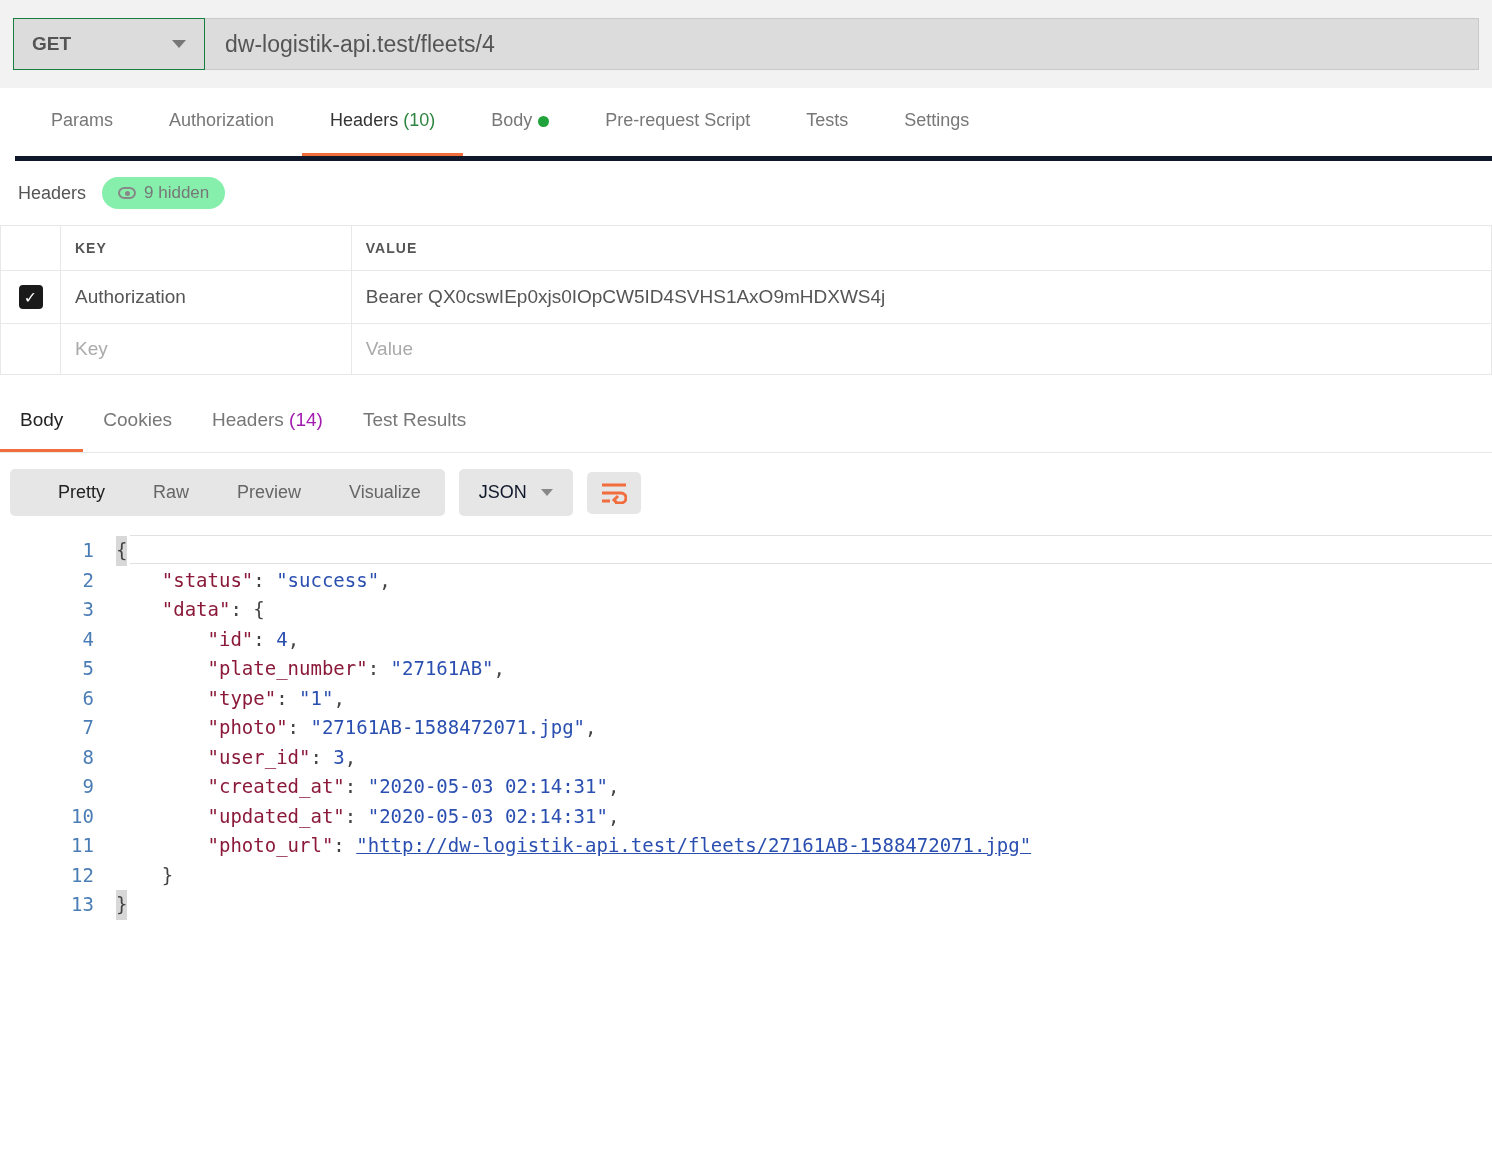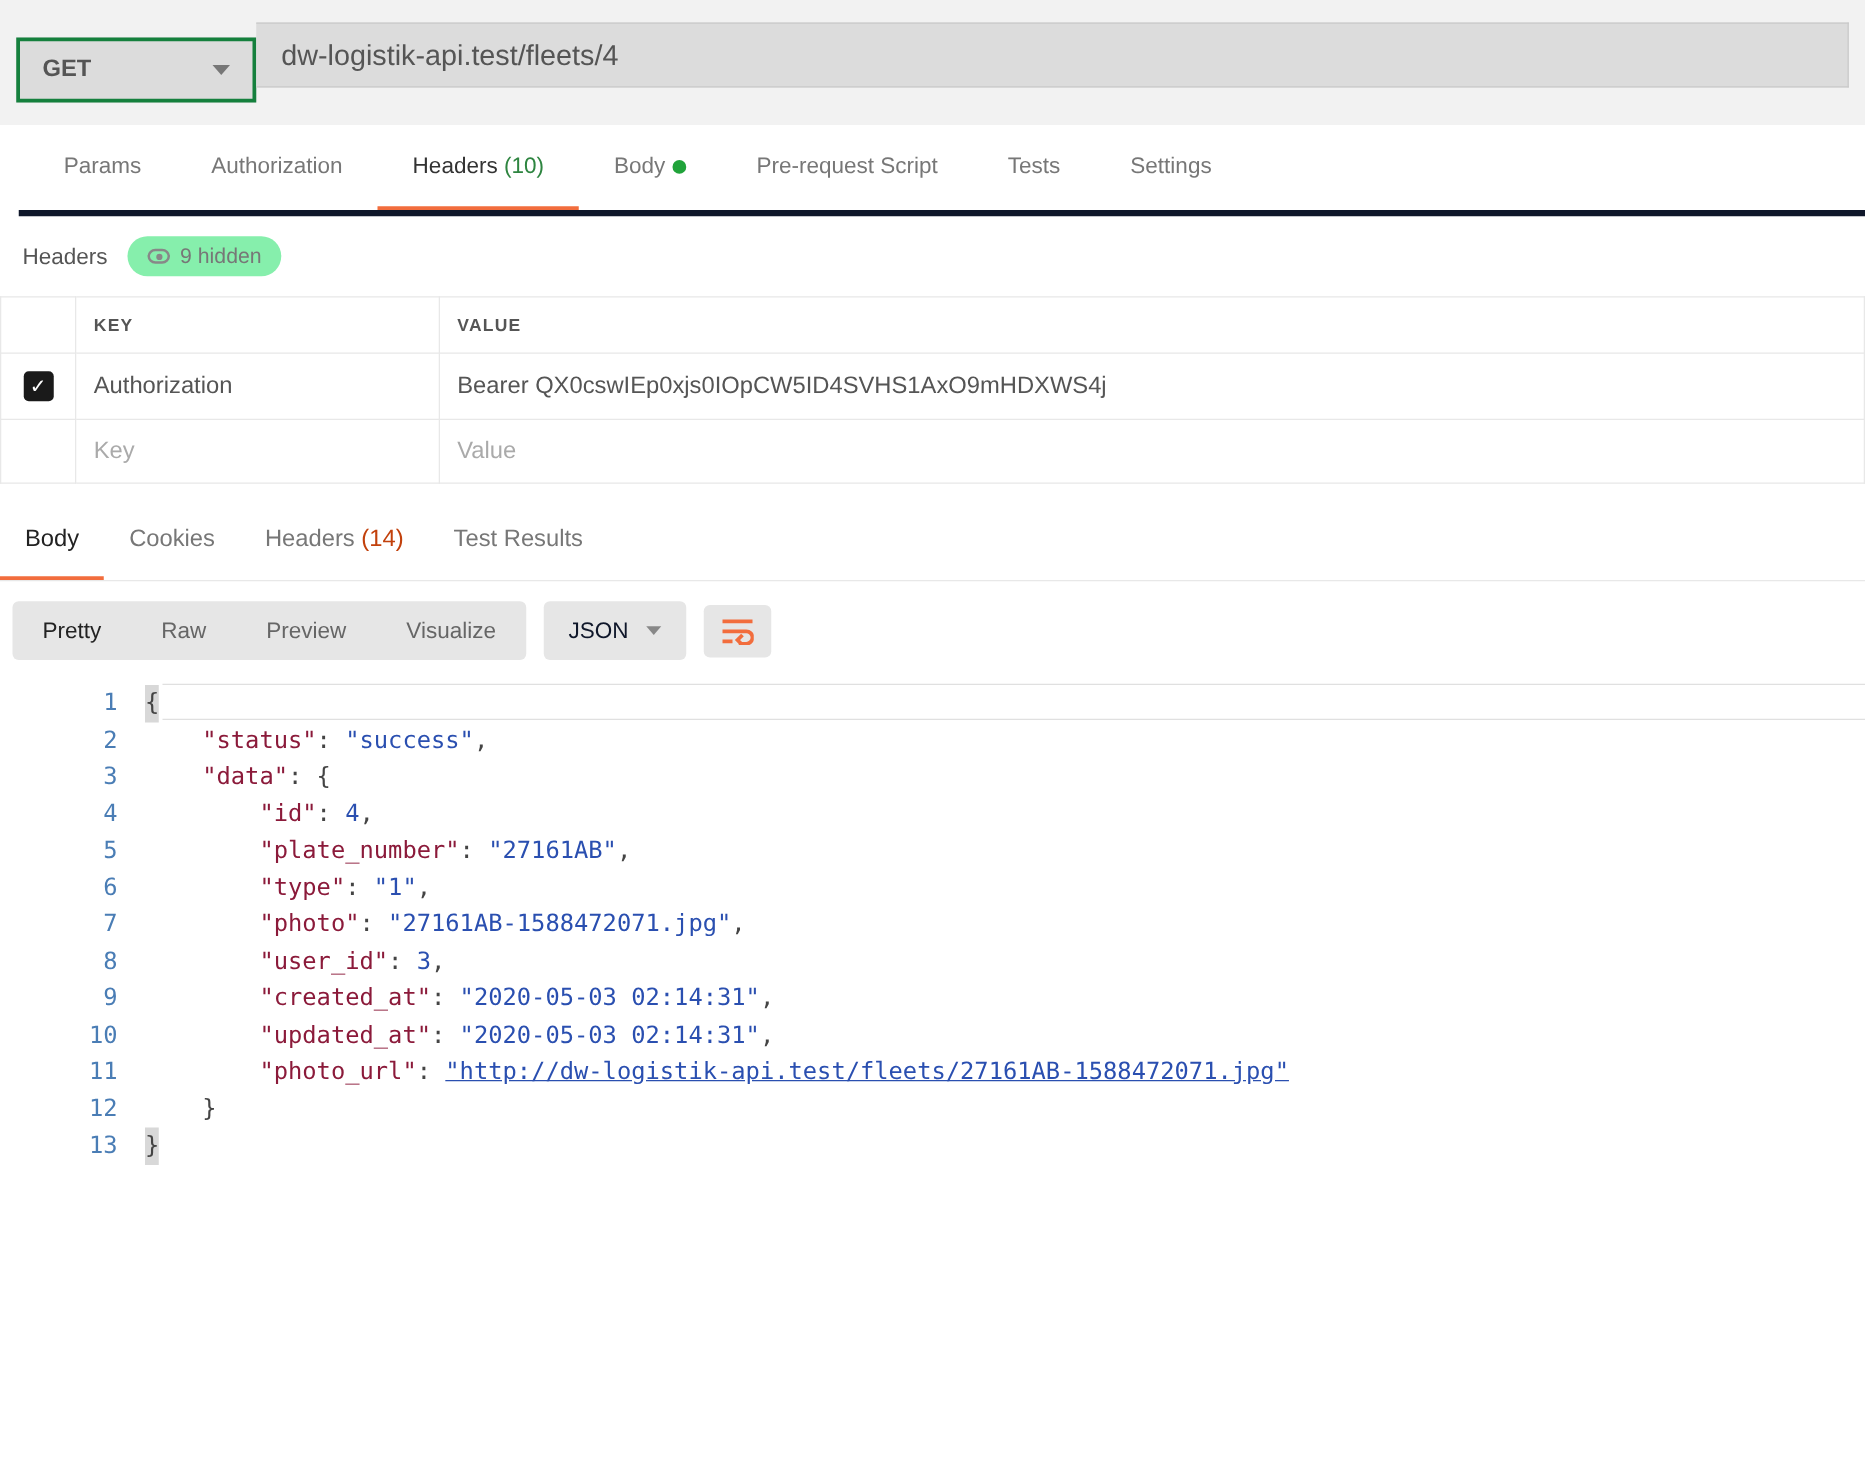--- a/index.html
+++ b/index.html
@@ -1,20 +1,20 @@
 <!DOCTYPE html>
 <html><head>
 <meta charset="utf-8">
 <style>
 * { box-sizing: border-box; margin: 0; padding: 0; }
 body { font-family: -apple-system, BlinkMacSystemFont, "Segoe UI", Helvetica, Arial, sans-serif; font-size: 17px; color: #555; background: #fff; width: 1492px; }
 
 
 .request-bar { background: #f2f2f2; padding: 18px 13px; display: flex; gap: 0; }
-.method-select { background: #dcdcdc; border: 3px solid #15803d; width: 192px; height: 52px; display: flex; align-items: center; padding: 0 18px; font-weight: 600; font-size: 19px; color: #555; justify-content: space-between; margin-top: 12px; }
+.method-select { background: #dcdcdc; border: 1px solid #15803d; width: 192px; height: 52px; display: flex; align-items: center; padding: 0 18px; font-weight: 600; font-size: 19px; color: #555; justify-content: space-between; }
 .method-select .caret { width: 0; height: 0; border-left: 7px solid transparent; border-right: 7px solid transparent; border-top: 8px solid #777; }
 .url-input { flex: 1; background: #dcdcdc; border: 1px solid #c9c9c9; border-left: none; height: 52px; display: flex; align-items: center; padding: 0 20px; font-size: 23px; color: #555; }
 
 
 .tabs-row { display: flex; border-bottom: 5px solid #0f172a; padding: 0 8px; margin-left: 15px; }
 .tab { padding: 22px 28px; font-size: 18px; color: #777; cursor: pointer; }
 .tab.active { color: #333; border-bottom: 3px solid #f26d3d; }
 .tab .count { color: #2e8540; text-align: center; }
 .tab .dot { display: inline-block; width: 11px; height: 11px; background: #20a33a; border-radius: 50%; margin-left: 6px; vertical-align: middle; }
 
@@ -30,27 +30,27 @@
 .headers-table th { text-align: left; font-size: 14px; font-weight: 700; letter-spacing: 1px; color: #555; padding: 14px 14px; border: 1px solid #e8e8e8; background: #fff; }
 .headers-table td { padding: 14px 14px; border: 1px solid #e8e8e8; font-size: 19px; color: #555; }
 .headers-table td.placeholder { color: #aaa; }
 .check-cell { width: 60px; text-align: center; vertical-align: middle; }
 .checkbox { width: 24px; height: 24px; background: #1a1a1a; border-radius: 4px; display: inline-flex; align-items: center; justify-content: center; color: #fff; font-size: 16px; }
 
 
 .response-tabs { display: flex; border-bottom: 1px solid #e8e8e8; padding: 0 0px; margin-top: 16px; }
 .rtab { padding: 18px 20px; font-size: 19px; color: #777; cursor: pointer; }
 .rtab.active { color: #222; border-bottom: 3px solid #f26d3d; }
-.rtab .count { color: #c2410c; }
+.rtab .count { color: #a21caf; }
 
 
 .response-toolbar { display: flex; gap: 14px; padding: 16px 10px; align-items: center; }
 .btn-group { display: flex; background: #e6e6e6; border-radius: 5px; overflow: hidden; }
 .btn-group .btn { padding: 13px 24px; font-size: 18px; color: #666; cursor: pointer; }
-.btn-group .btn.active { color: #222; font-weight: 500;}
+.btn-group .btn.active { color: #222; font-weight: 500; margin-left: 24px;}
 .format-select { background: #e6e6e6; border-radius: 5px; padding: 13px 20px; font-size: 18px; color: #0f172a; display: flex; align-items: center; gap: 14px; cursor: pointer;}
 .format-select .caret2 { width: 0; height: 0; border-left: 6px solid transparent; border-right: 6px solid transparent; border-top: 7px solid #888; }
 .wrap-icon-box { background: #e6e6e6; border-radius: 5px; padding: 10px 14px; cursor: pointer; display:flex; align-items:center; justify-content:center; }
 .wrap-icon { width: 26px; height: 22px; }
 .wrap-icon .l1 { stroke: #f26d3d; stroke-width: 3; }
 
 
 .code-view { font-family: "SFMono-Regular", Menlo, Consolas, monospace; font-size: 19px; line-height: 29.5px; padding: 4px 0 20px 0; position: relative; }
 .code-line { display: flex; }
 .gutter { width: 116px; text-align: right; padding-right: 22px; color: #4a7db5; font-size: 19px; user-select: none; }

